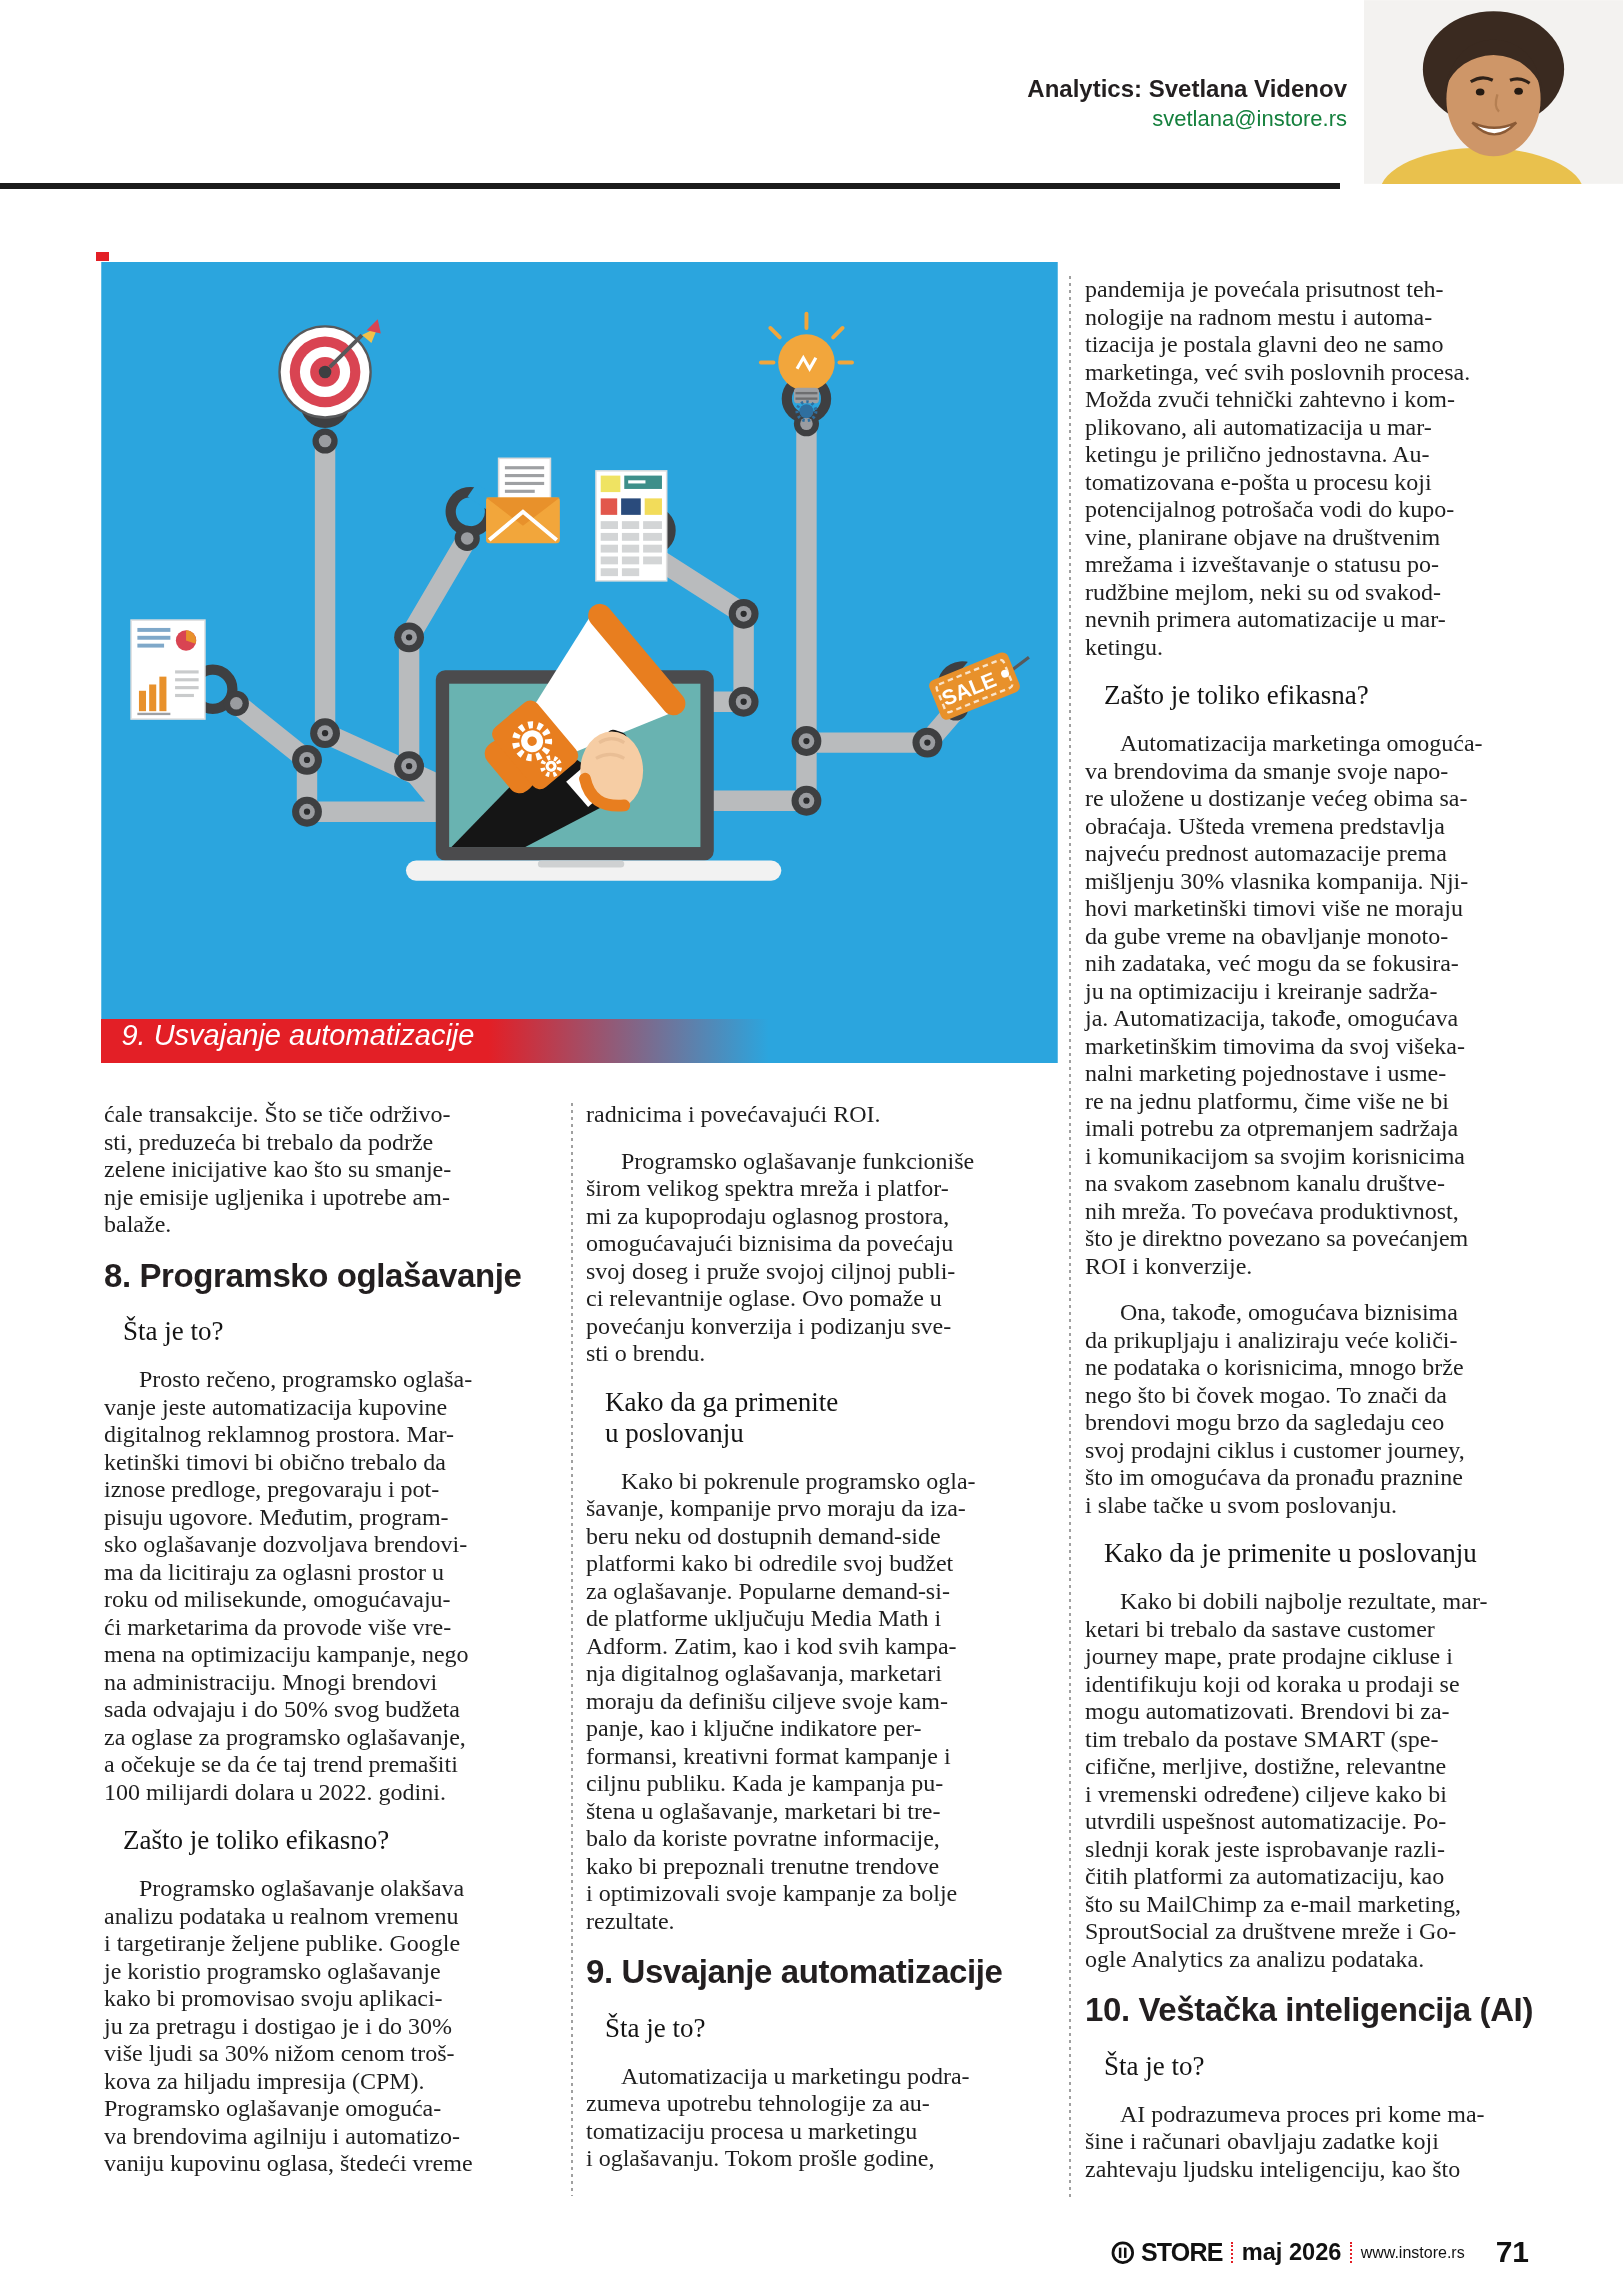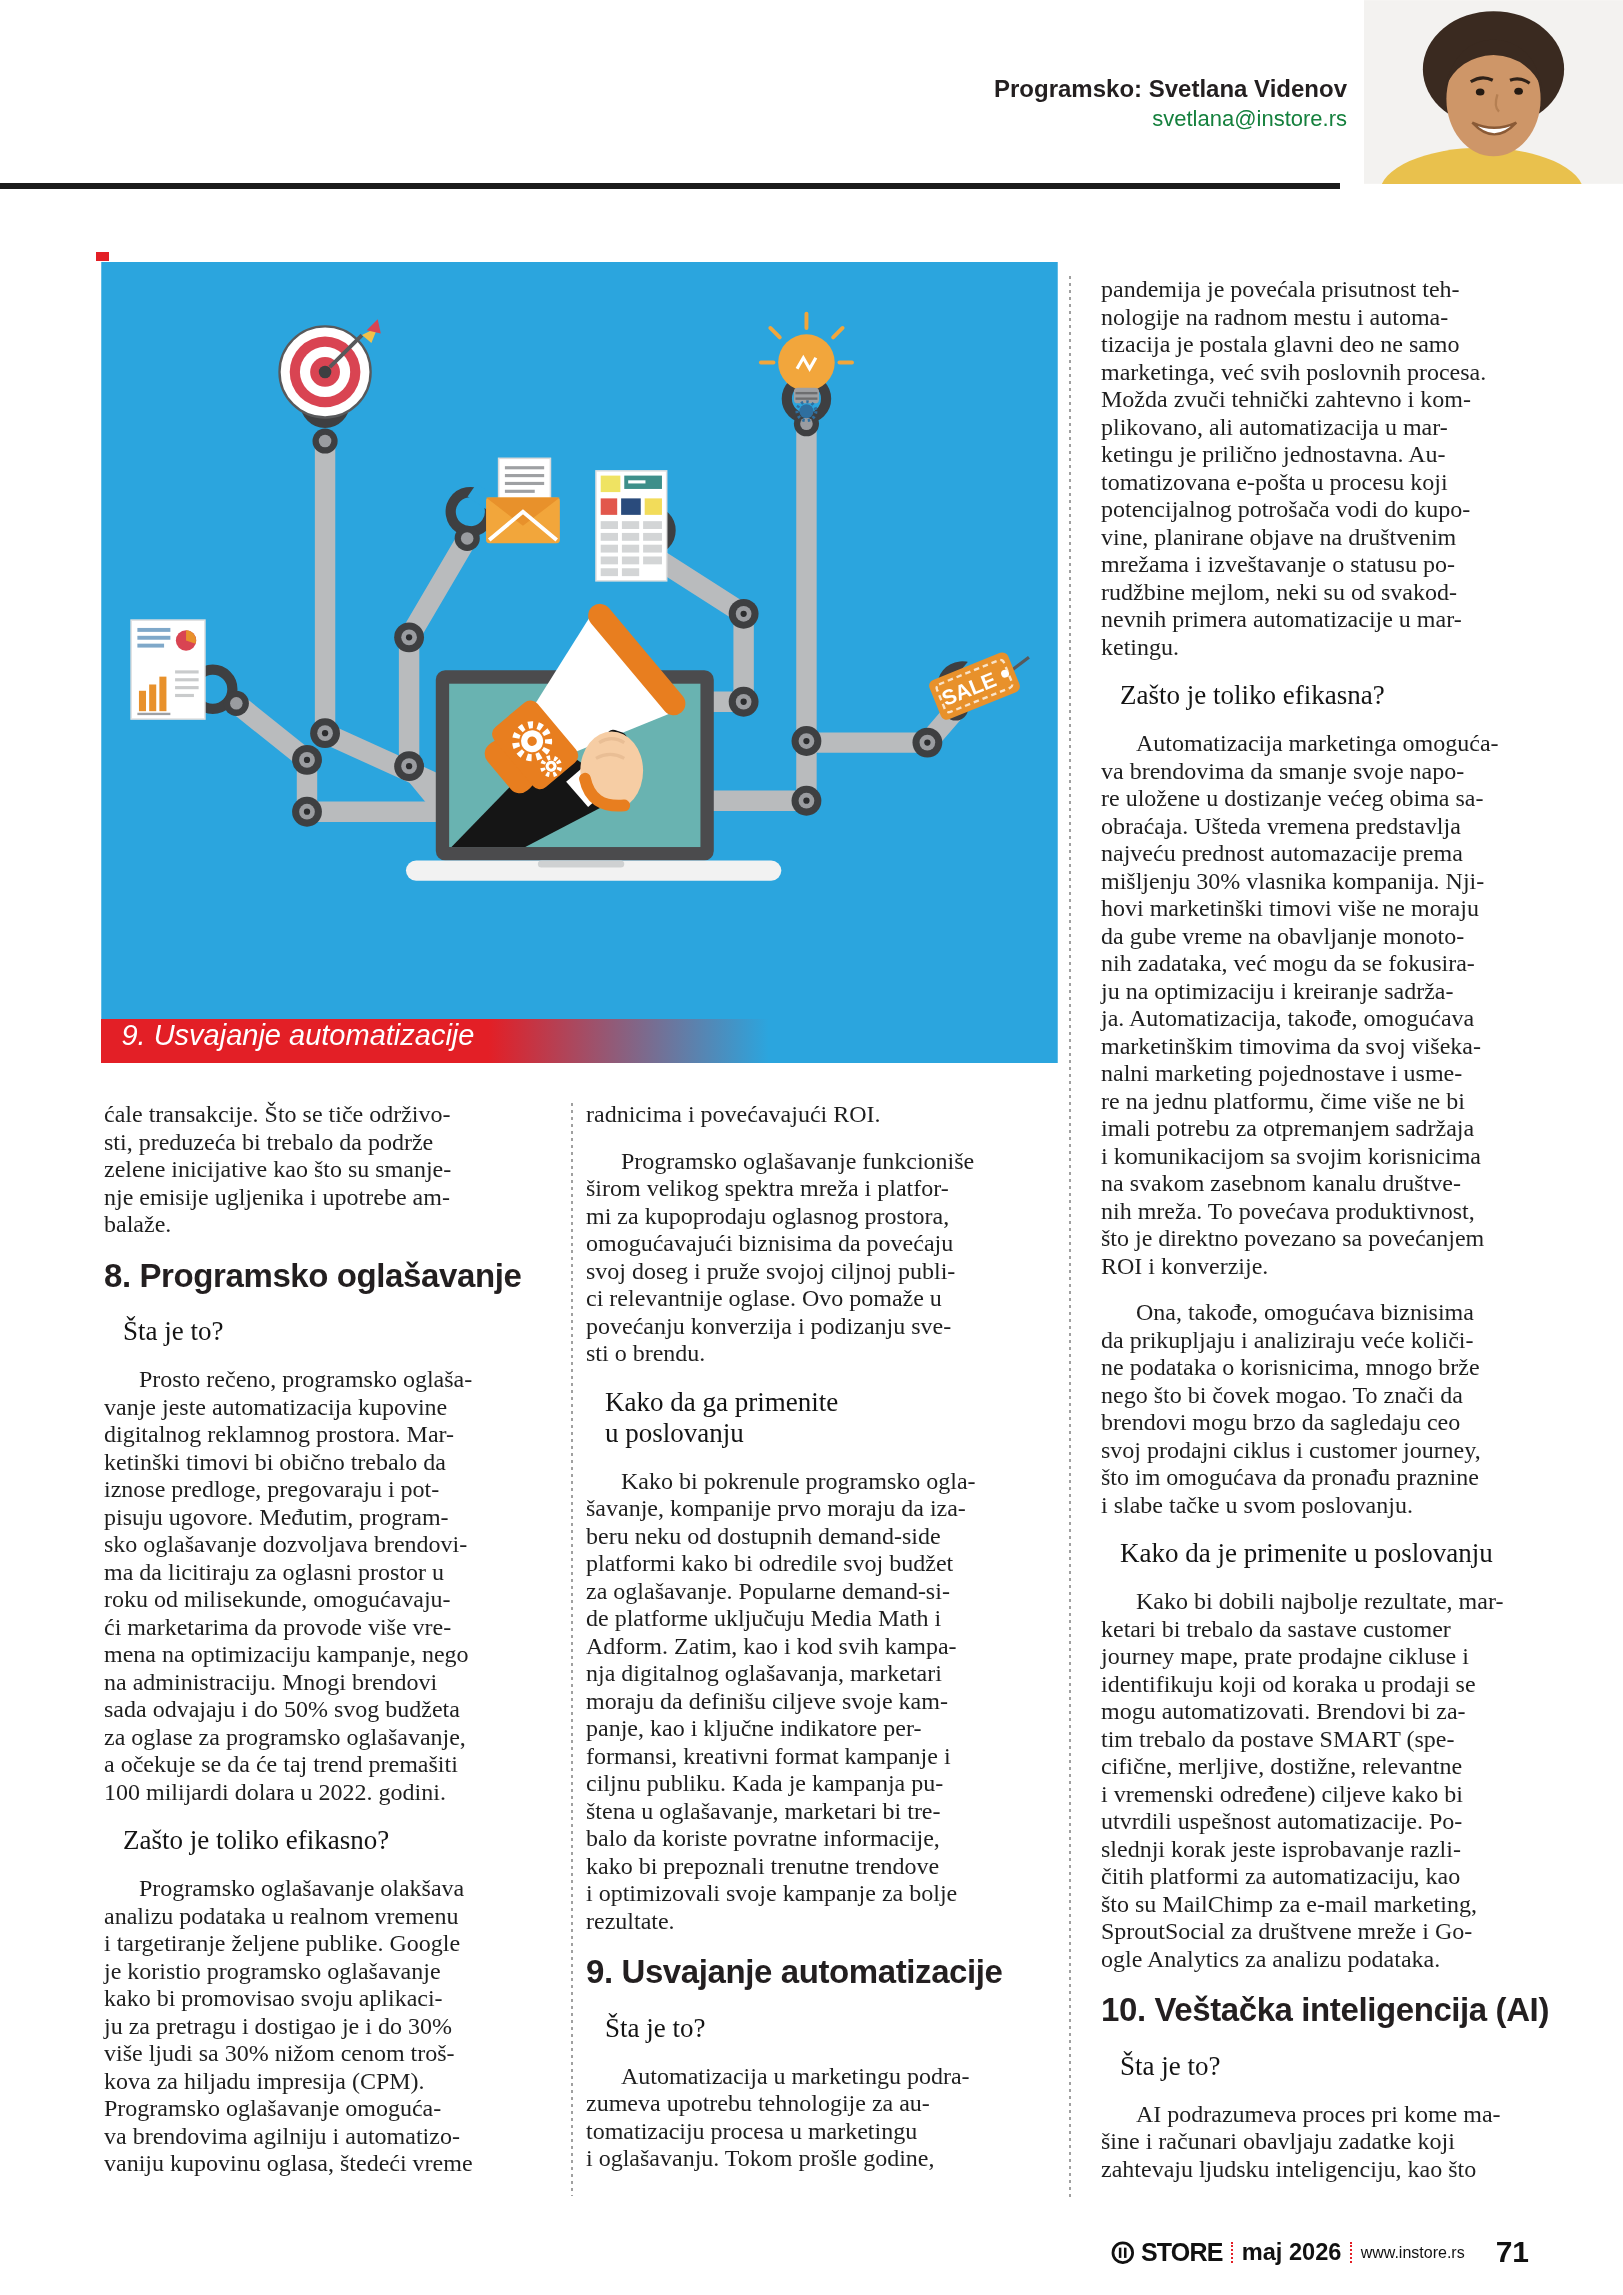--- a/index.html
+++ b/index.html
@@ -15,21 +15,21 @@
   
   .illo{position:absolute;left:101px;top:262px;width:957px;height:801px;display:block;}
   .caption{position:absolute;left:101px;top:1019px;width:668px;height:44px;line-height:44px;
            padding-left:20.4px;box-sizing:border-box;color:#ffffff;
            font:italic 29px "Liberation Sans",sans-serif;
            background:linear-gradient(90deg,#E31F26 0%,#E31F26 58%,rgba(227,31,38,0) 100%);}
   
   .col{position:absolute;font-size:24px;line-height:27.5px;color:#1f1f1f;}
   .col1{left:104px;top:1101px;width:455px;}
   .col2{left:586px;top:1101px;width:471px;}
-  .col3{left:1085px;top:276px;width:466px;margin-left:16px;}
+  .col3{left:1085px;top:276px;width:466px;}
   .para{white-space:pre-line;margin:0 0 19px 0;}
   .para.indent{text-indent:35px;}
   .h-num{font:bold 33px/1.12 "Liberation Sans",sans-serif;color:#231f20;
          letter-spacing:-0.4px;margin:11px 0 22px 0;}
   .sub{font-weight:normal;font-family:"Liberation Serif",serif;font-size:27px;line-height:31px;
        padding-left:19px;margin:6.3px 0 19px 0;white-space:pre-line;color:#141414;}
   .sep{position:absolute;width:2.4px;
        background-image:repeating-linear-gradient(to bottom,#a0a0a0 0 3.1px,transparent 3.1px 7px);}
   .sep1{left:571px;top:1103px;height:1093px;}
   .sep2{left:1069px;top:276px;height:1921px;}
@@ -42,21 +42,21 @@
   .issue{font-weight:bold;font-size:23.6px;}
   .site{font-size:16px;}
   .pageno{position:absolute;top:2235px;right:94px;font:bold 30px "Liberation Sans",sans-serif;color:#111;}
 </style>
 </head>
 <body>
 
 <div class="page">
 
   <div class="byline">
-    <div class="byline-name">Programsko: Svetlana Videnov</div>
+    <div class="byline-name">Analytics: Svetlana Videnov</div>
     <div class="byline-email">svetlana@instore.rs</div>
   </div>
 
   <svg class="photo" viewBox="0 0 330 234">
     <rect width="330" height="234" fill="#F3F2F0"></rect>
     <ellipse cx="165" cy="88" rx="90" ry="74" fill="#3A2A20"></ellipse>
     <rect x="148" y="182" width="38" height="34" fill="#C08756"></rect>
     <ellipse cx="150" cy="246" rx="130" ry="58" fill="#E9C14D"></ellipse>
     <ellipse cx="165" cy="126" rx="60" ry="73" fill="#CE9668"></ellipse>
     <path d="M103 112 Q116 52 165 50 Q216 52 227 112 Q209 72 165 70 Q121 72 103 112 Z" fill="#3A2A20"></path>

